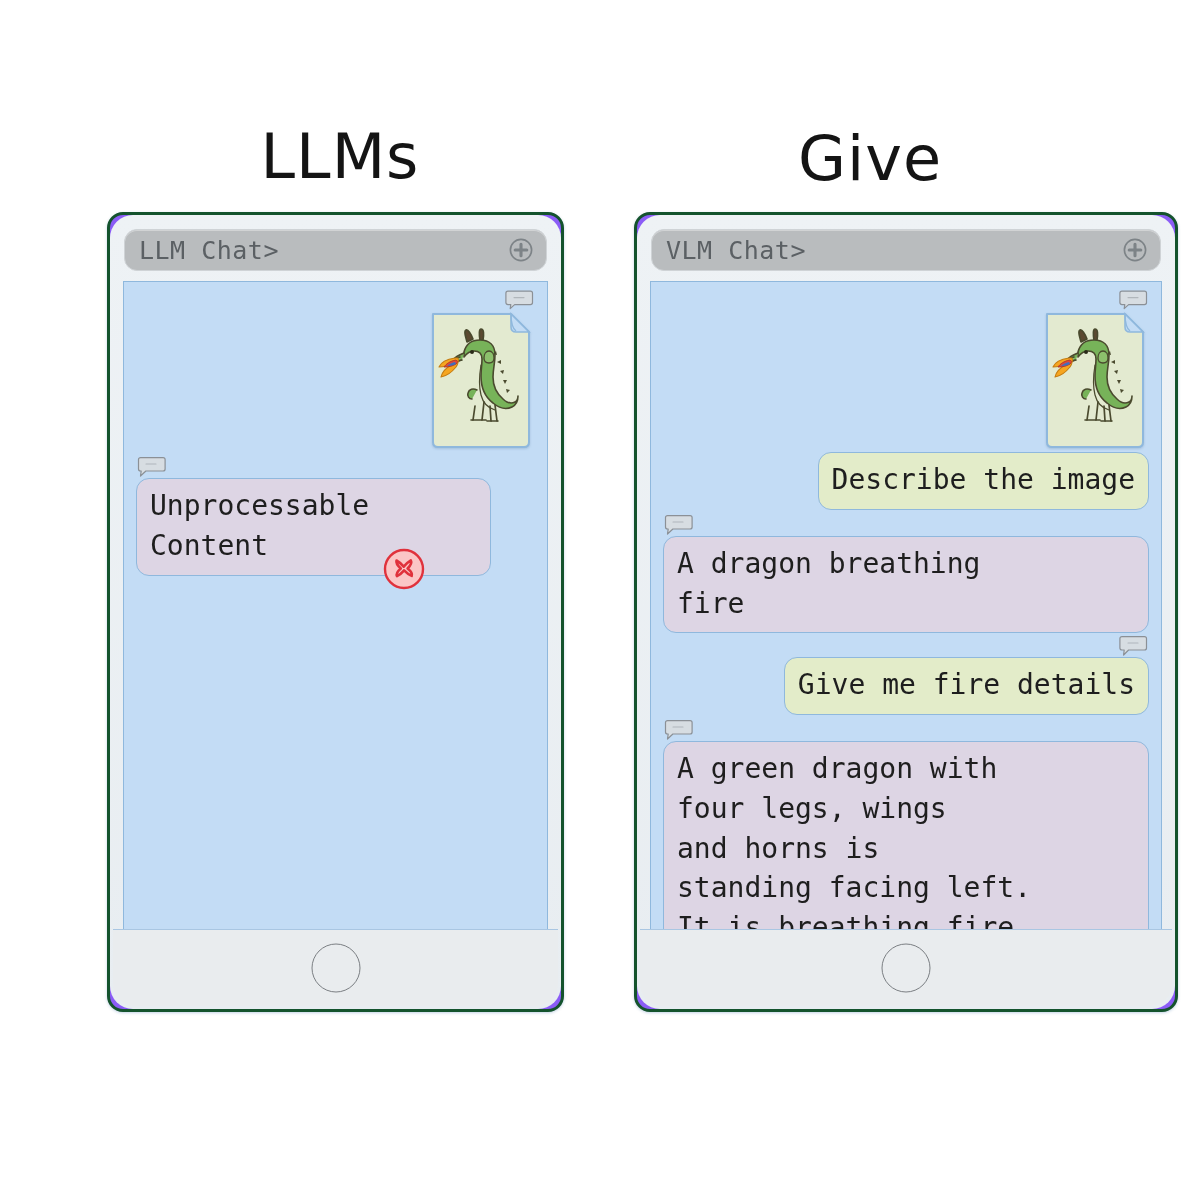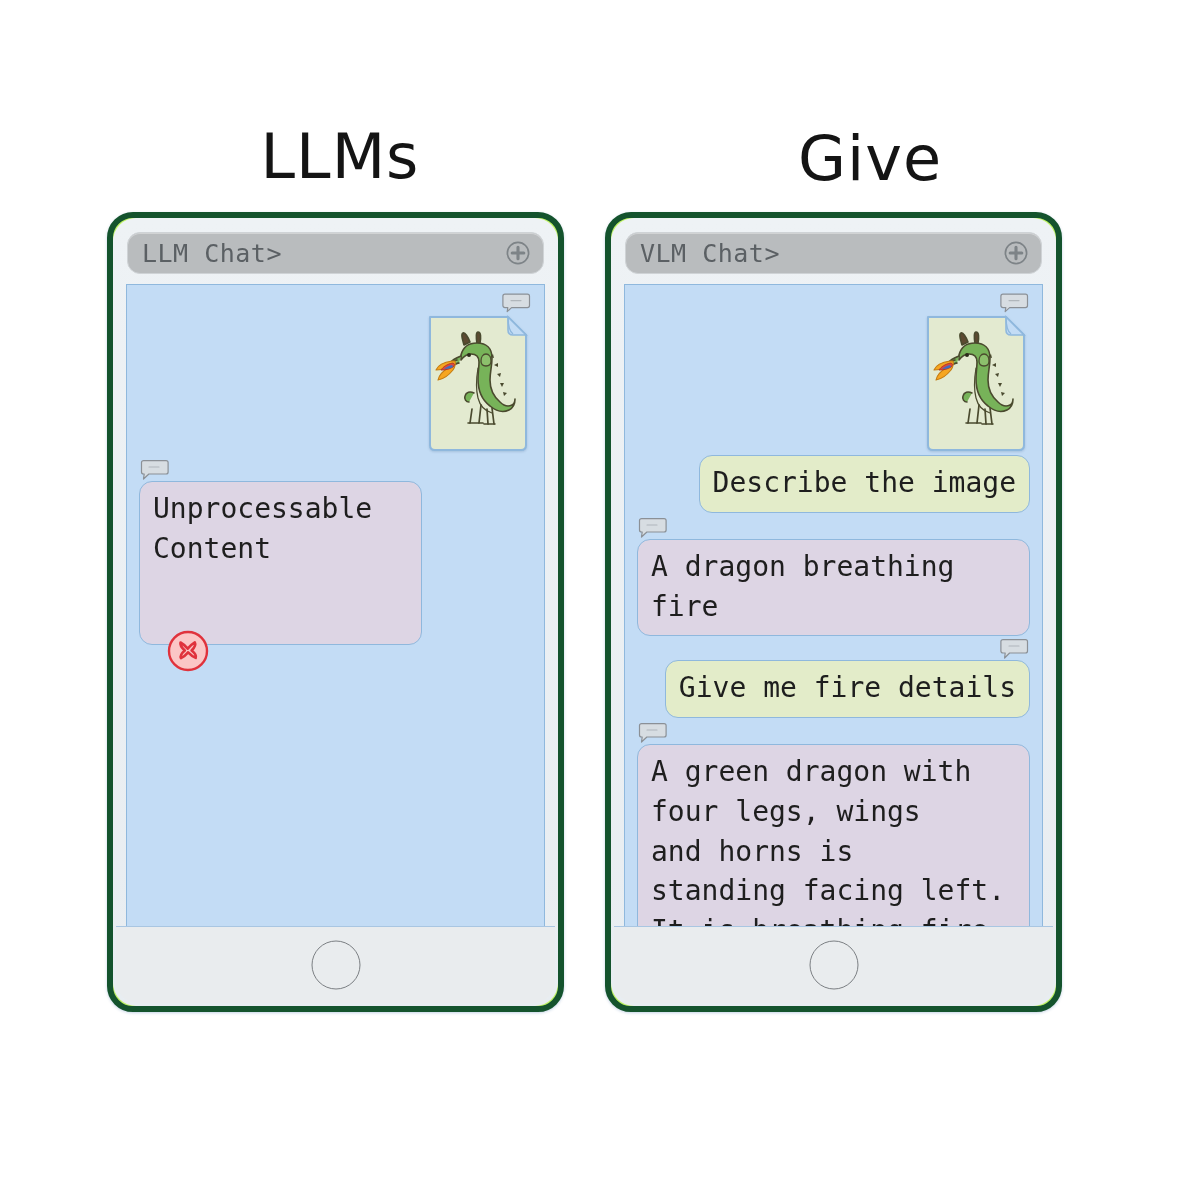--- a/index.html
+++ b/index.html
@@ -22,29 +22,29 @@
     letter-spacing:1px;
     text-align:center;
     white-space:nowrap;
   }
   #title-llm{left:170px;top:120px;width:340px;}
   #title-vlm{left:700px;top:122px;width:340px;}
 
   
   .phone{
     position:absolute;
-    border:6px solid #14532d;
-    border-radius:26px;
-    background:#bef264;
+    border:3px solid #14532d;
+    border-radius:16px;
+    background:#8b5cf6;
     box-sizing:border-box;
     overflow:hidden;
     box-shadow:0 1px 3px rgba(60,110,170,.30);
   }
   #phone-llm{left:107px;top:212px;width:457px;height:800px;}
-  #phone-vlm{left:605px;top:212px;width:457px;height:800px;}
+  #phone-vlm{left:634px;top:212px;width:544px;height:800px;}
 
   .phone-inner{
     position:absolute;left:0;top:0;right:0;bottom:0;
     background:linear-gradient(#eef2f5,#e8edf1);
     border-radius:23px;
   }
 
   
   .titlebar{
     position:absolute;left:14px;right:14px;top:14px;height:42px;
@@ -119,21 +119,21 @@
     color:#1e1e1e;
     white-space:pre-line;
     box-sizing:border-box;
     max-width:100%;
   }
   .bubble.assistant{background:#ddd5e4;}
   .bubble.user{background:#e3ecc9;}
   .bubble.error-bubble{
     display:flex;align-items:flex-start;flex-wrap:wrap;
     background:#ddd5e4;
-    width:283px;
+    width:355px;
   }
   .error-text{white-space:pre-line;}
   .error-icon{width:46px;height:46px;flex:none;margin:20px 0 0 12px;}
 
   .bubble.w-fill{width:100%;}
 
   
   .imgcard{
     position:relative;
     width:108px;height:140px;

